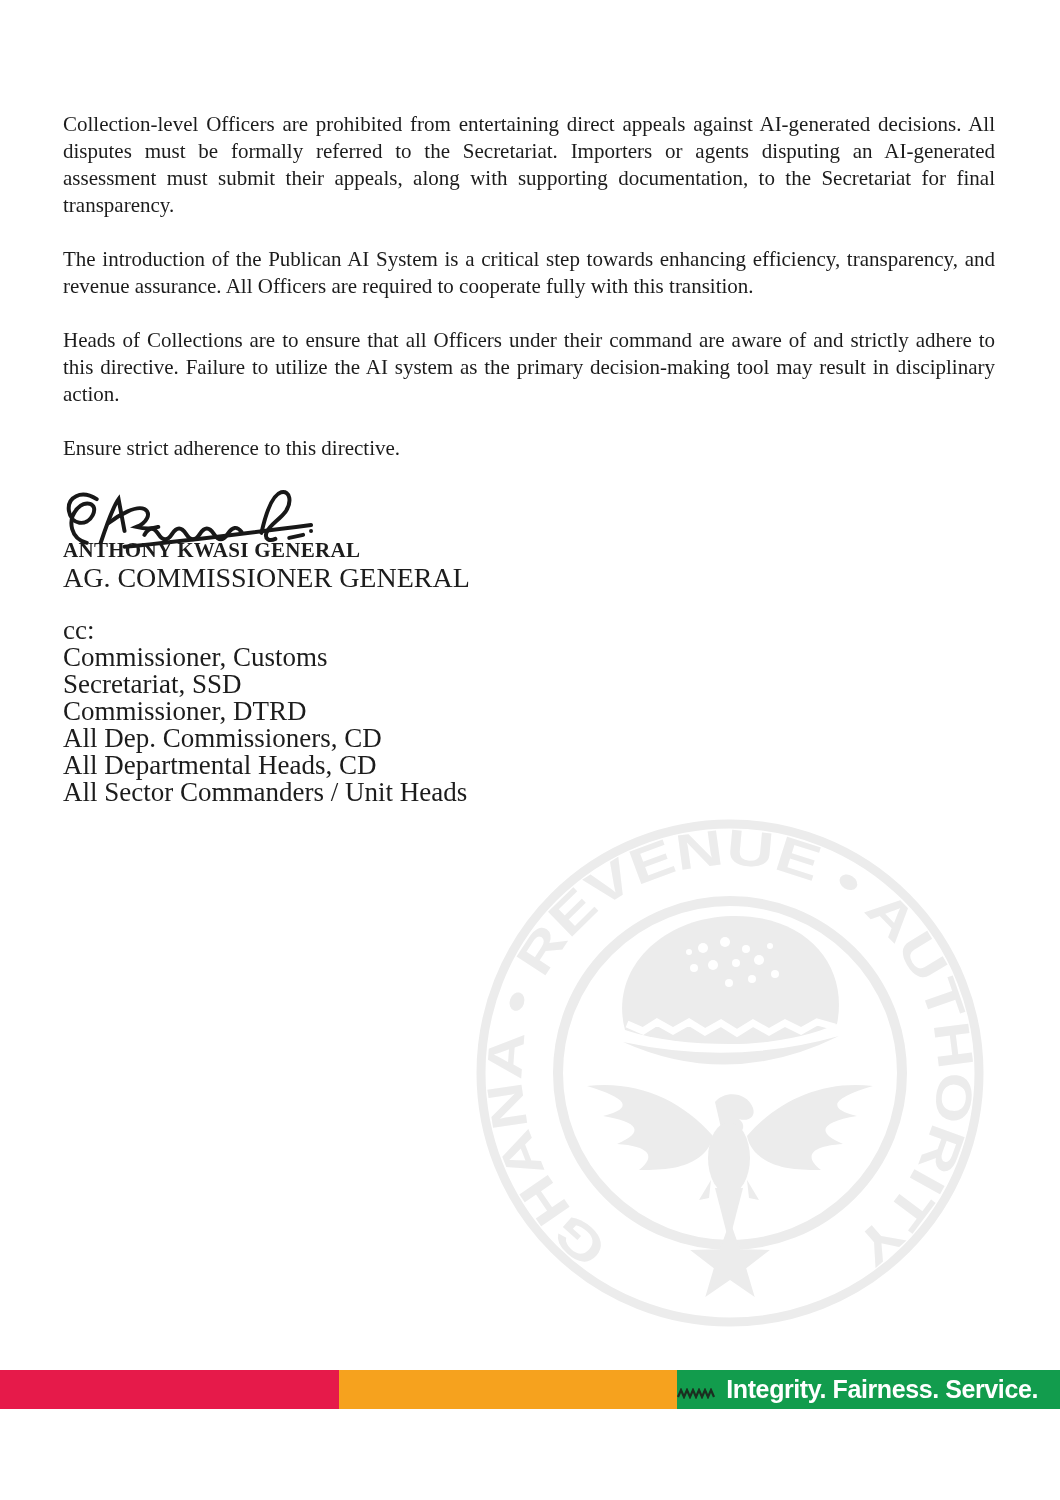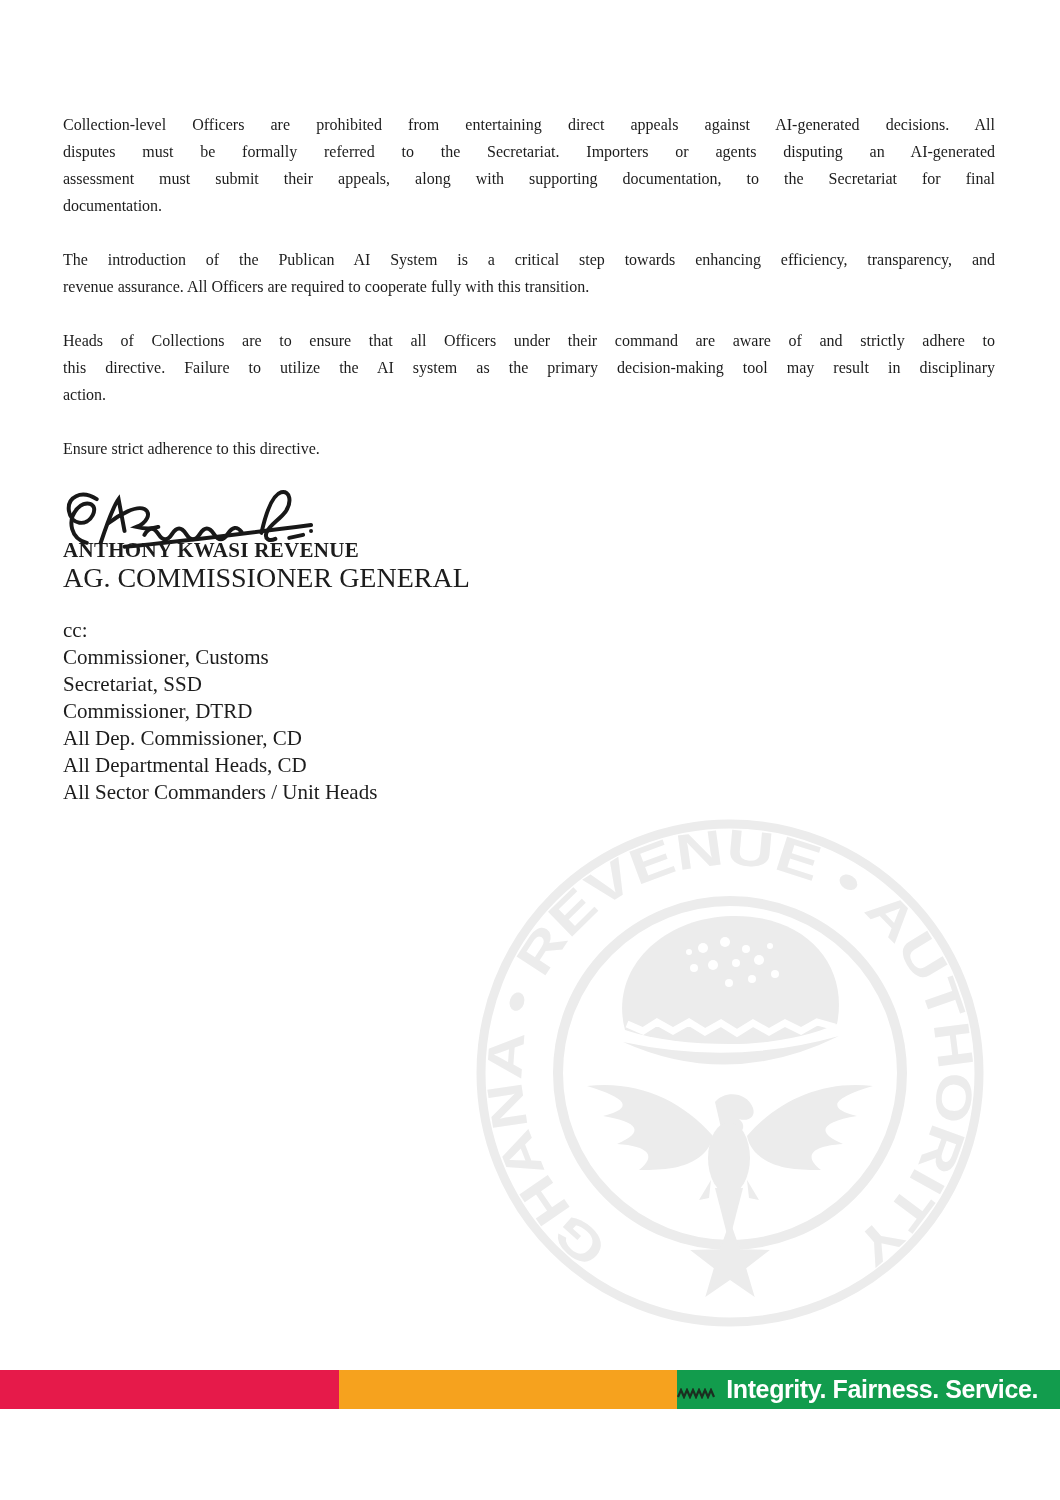--- a/index.html
+++ b/index.html
@@ -1,27 +1,27 @@
 <!DOCTYPE html>
 <html><head>
 <meta charset="utf-8">
 <style>
   html,body { margin:0; padding:0; background:#ffffff; }
   .page {
     position:relative; width:1060px; height:1500px; background:#ffffff;
     font-family:"Liberation Serif", serif; color:#1c1c1c; overflow:hidden;
   }
   .content { position:absolute; left:63px; top:111px; width:932px; z-index:2; }
-  .para { margin:0 0 27px 0; font-size:16px; line-height:27px; }
+  .para { margin:0 0 27px 0; font-size:21px; line-height:27px; }
   .jline { text-align:justify; text-align-last:justify; }
   .jline.last { text-align-last:left; }
   .sig-svg { display:block; margin:3px 0 -14px -2px; }
   .name { font-weight:bold; font-size:21px; line-height:27px; letter-spacing:0.3px; }
   .role { font-size:28px; line-height:27px; }
-  .cc-block { margin-top:26px; font-size:21px; line-height:27px; }
+  .cc-block { margin-top:26px; font-size:27px; line-height:27px; }
   .watermark { position:absolute; left:475px; top:818px; width:510px; height:514px; z-index:1; }
   .footer { position:absolute; left:0; top:1370px; width:1060px; height:39px; display:flex; z-index:3; }
   .f-red    { width:352px; height:100%; }
   .f-orange { width:352px; height:100%; }
   .f-green  { flex:1; height:100%; display:flex; align-items:center;
               justify-content:flex-end; padding-right:22px; gap:9px; box-sizing:border-box; }
   .tagline {
     font-family:"Liberation Sans", sans-serif; font-weight:bold;
     font-size:25px; letter-spacing:-0.4px; white-space:nowrap;
   }
@@ -80,21 +80,21 @@
     </g>
   </svg>
 
   <div class="content">
 
     <div id="paragraphs">
         <div class="para">
           <div class="jline">Collection-level Officers are prohibited from entertaining direct appeals against AI-generated decisions. All</div>
           <div class="jline">disputes must be formally referred to the Secretariat. Importers or agents disputing an AI-generated</div>
           <div class="jline">assessment must submit their appeals, along with supporting documentation, to the Secretariat for final</div>
-          <div class="jline last">documentation.</div>
+          <div class="jline last">transparency.</div>
         </div>
         <div class="para">
           <div class="jline">The introduction of the Publican AI System is a critical step towards enhancing efficiency, transparency, and</div>
           <div class="jline last">revenue assurance. All Officers are required to cooperate fully with this transition.</div>
         </div>
         <div class="para">
           <div class="jline">Heads of Collections are to ensure that all Officers under their command are aware of and strictly adhere to</div>
           <div class="jline">this directive. Failure to utilize the AI system as the primary decision-making tool may result in disciplinary</div>
           <div class="jline last">action.</div>
         </div>
@@ -109,31 +109,31 @@
           <path d="M 36 10 C 20 0, 6 8, 8 22 C 10 36, 26 38, 32 26 C 38 14, 24 10, 16 20 C 6 32, 10 50, 26 54"></path>
           <path d="M 40 54 C 46 36, 52 18, 58 10 L 64 42"></path>
           <path d="M 48 34 C 58 26, 76 16, 84 20 C 92 24, 86 34, 76 38 C 84 40, 92 40, 98 38"></path>
           <path d="M 84 46 q 7 -12 14 -1 q 7 11 14 0 q 7 -11 14 0 q 7 11 14 0 q 7 -11 14 0 q 7 11 14 0 q 7 -11 14 -2"></path>
           <path d="M 202 44 C 206 26, 212 6, 222 3 C 231 1, 233 13, 226 23 C 220 31, 210 36, 207 44 C 205 50, 210 53, 216 50"></path>
           <path d="M 64 58 C 120 53, 198 43, 252 36"></path>
           <path d="M 230 49 L 244 46"></path>
           <circle cx="252" cy="42" r="2" fill="#181818" stroke="none"></circle>
         </g>
       </svg>
-      <div class="name">ANTHONY KWASI REVENUE</div>
+      <div class="name">ANTHONY KWASI GENERAL</div>
       <div class="role">AG. COMMISSIONER GENERAL</div>
     </div>
 
     <div class="cc-block">
       <div>cc:</div>
       <div id="cc-items">
           <div>Commissioner, Customs</div>
           <div>Secretariat, SSD</div>
           <div>Commissioner, DTRD</div>
-          <div>All Dep. Commissioner, CD</div>
+          <div>All Dep. Commissioners, CD</div>
           <div>All Departmental Heads, CD</div>
           <div>All Sector Commanders / Unit Heads</div>
         </div>
     </div>
 
   </div>
 
   <div class="footer">
     <div class="f-red" style="background: rgb(230, 26, 74);"></div>
     <div class="f-orange" style="background: rgb(246, 162, 30);"></div>

